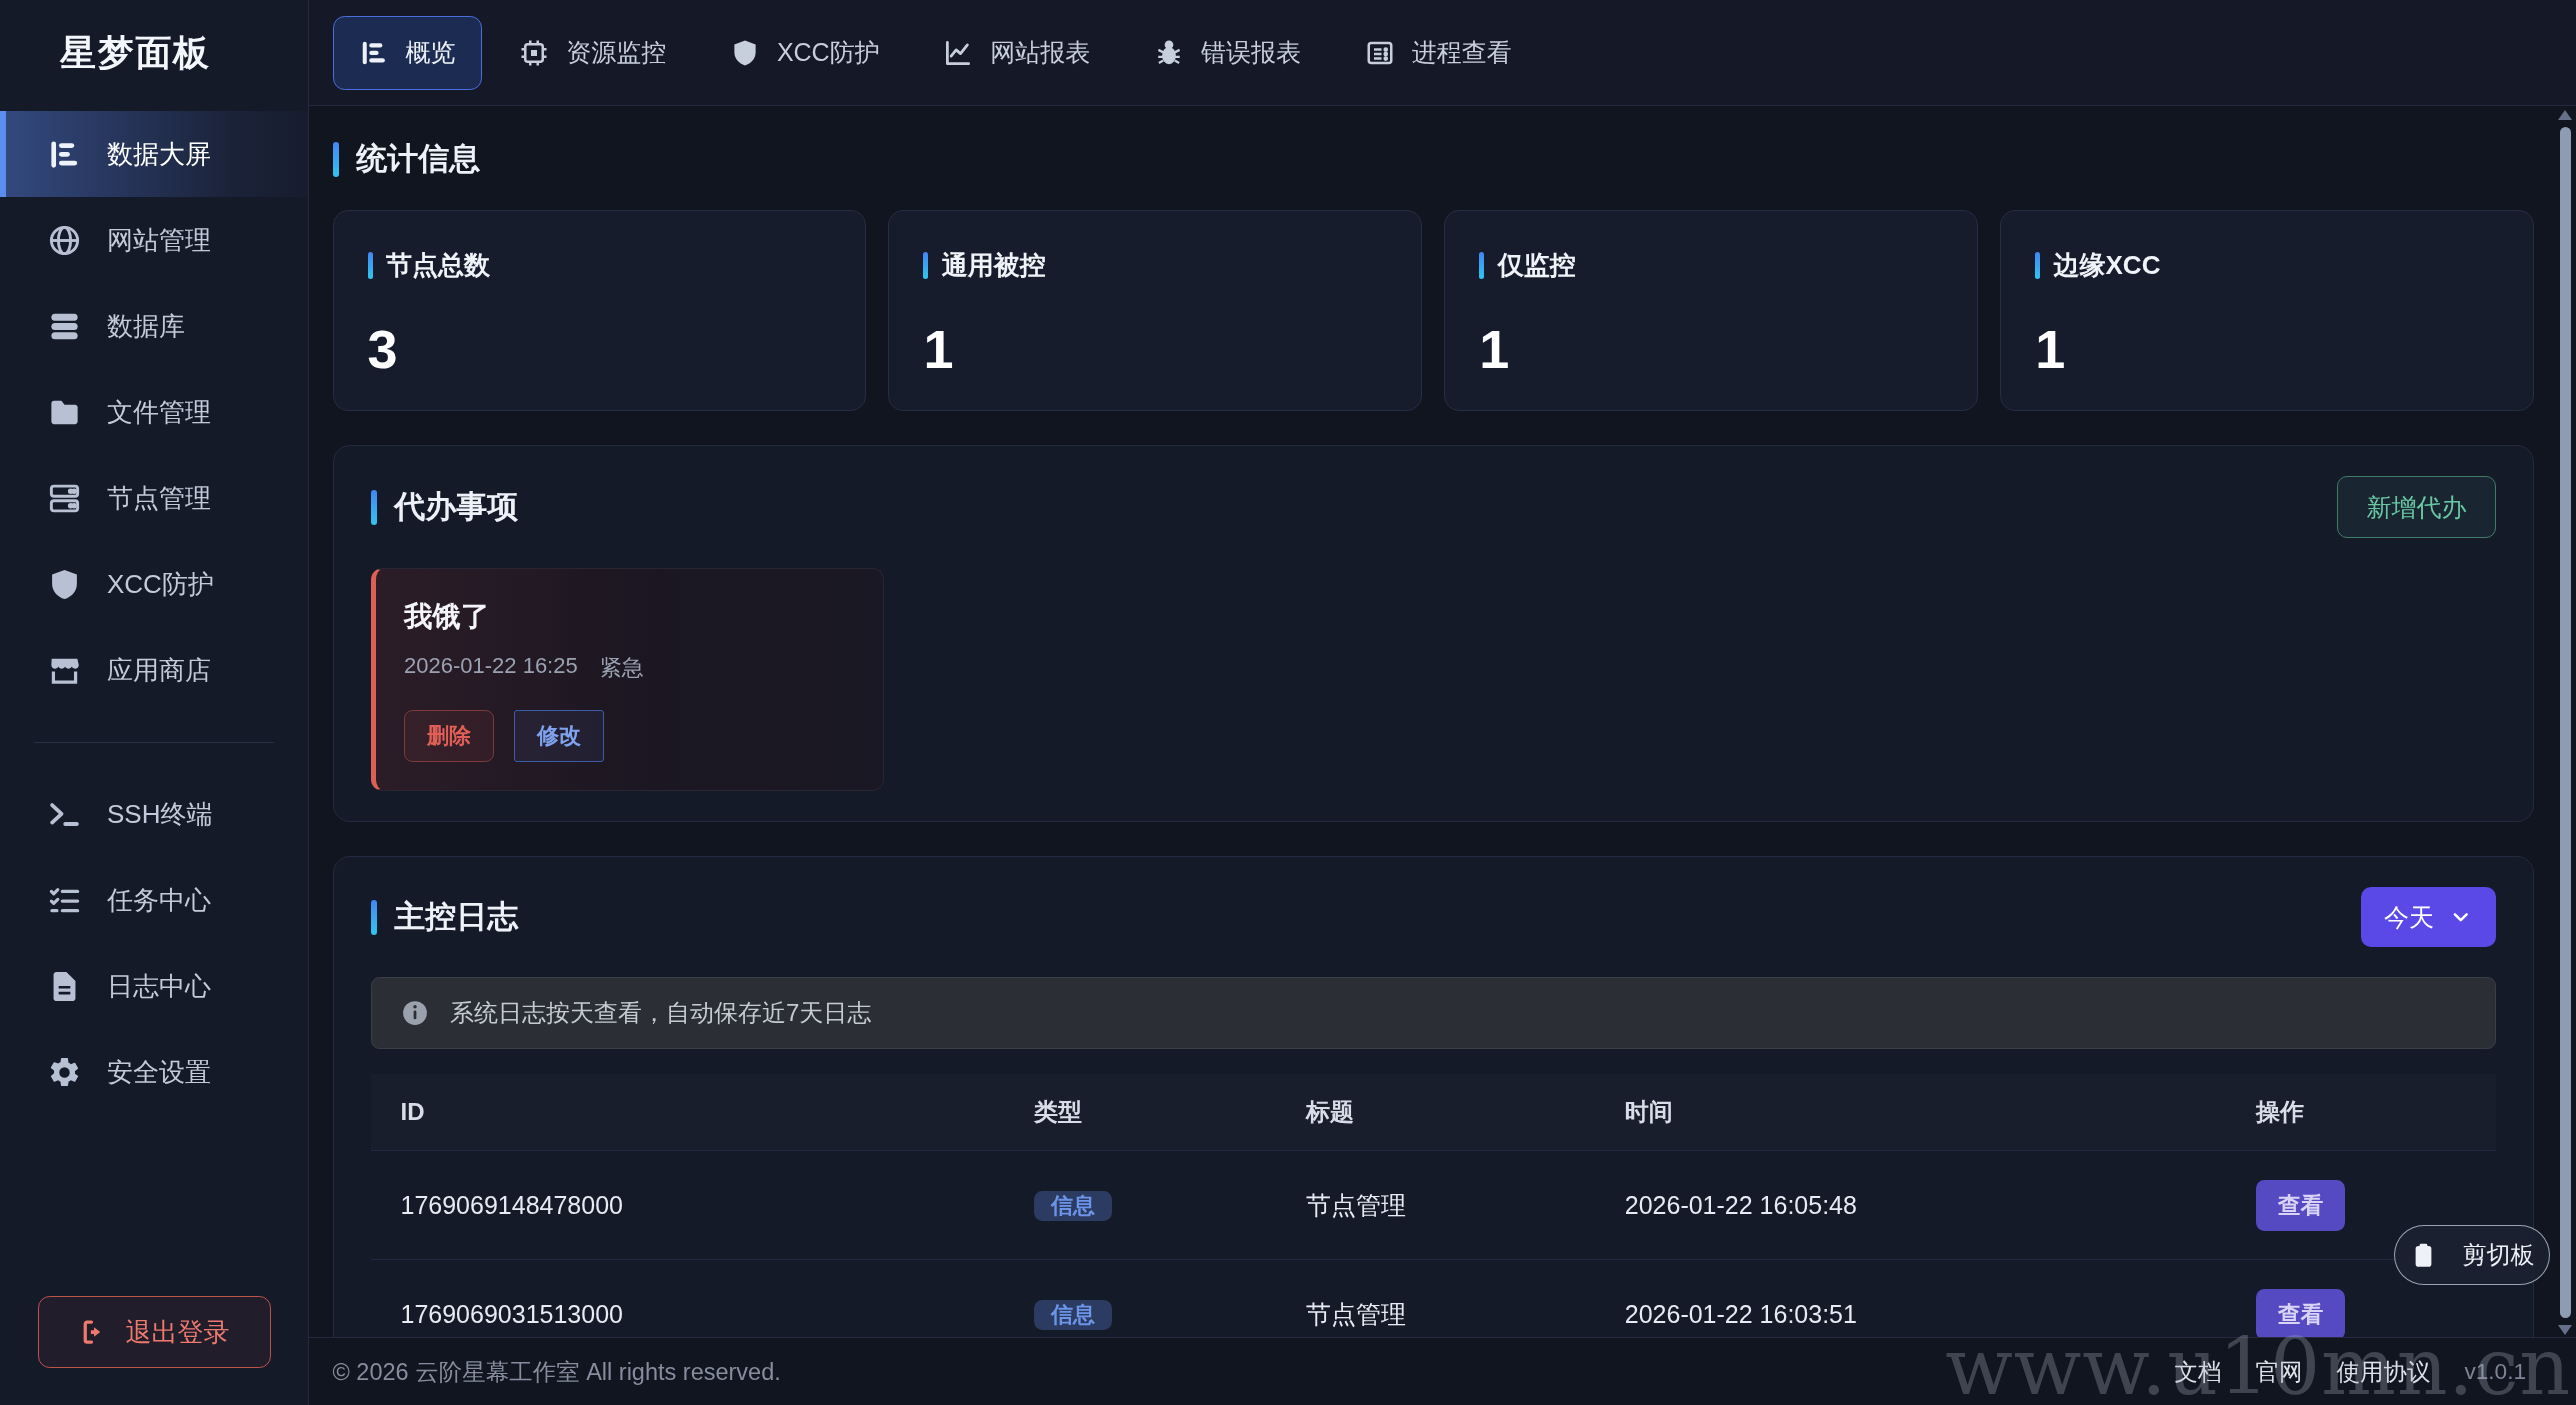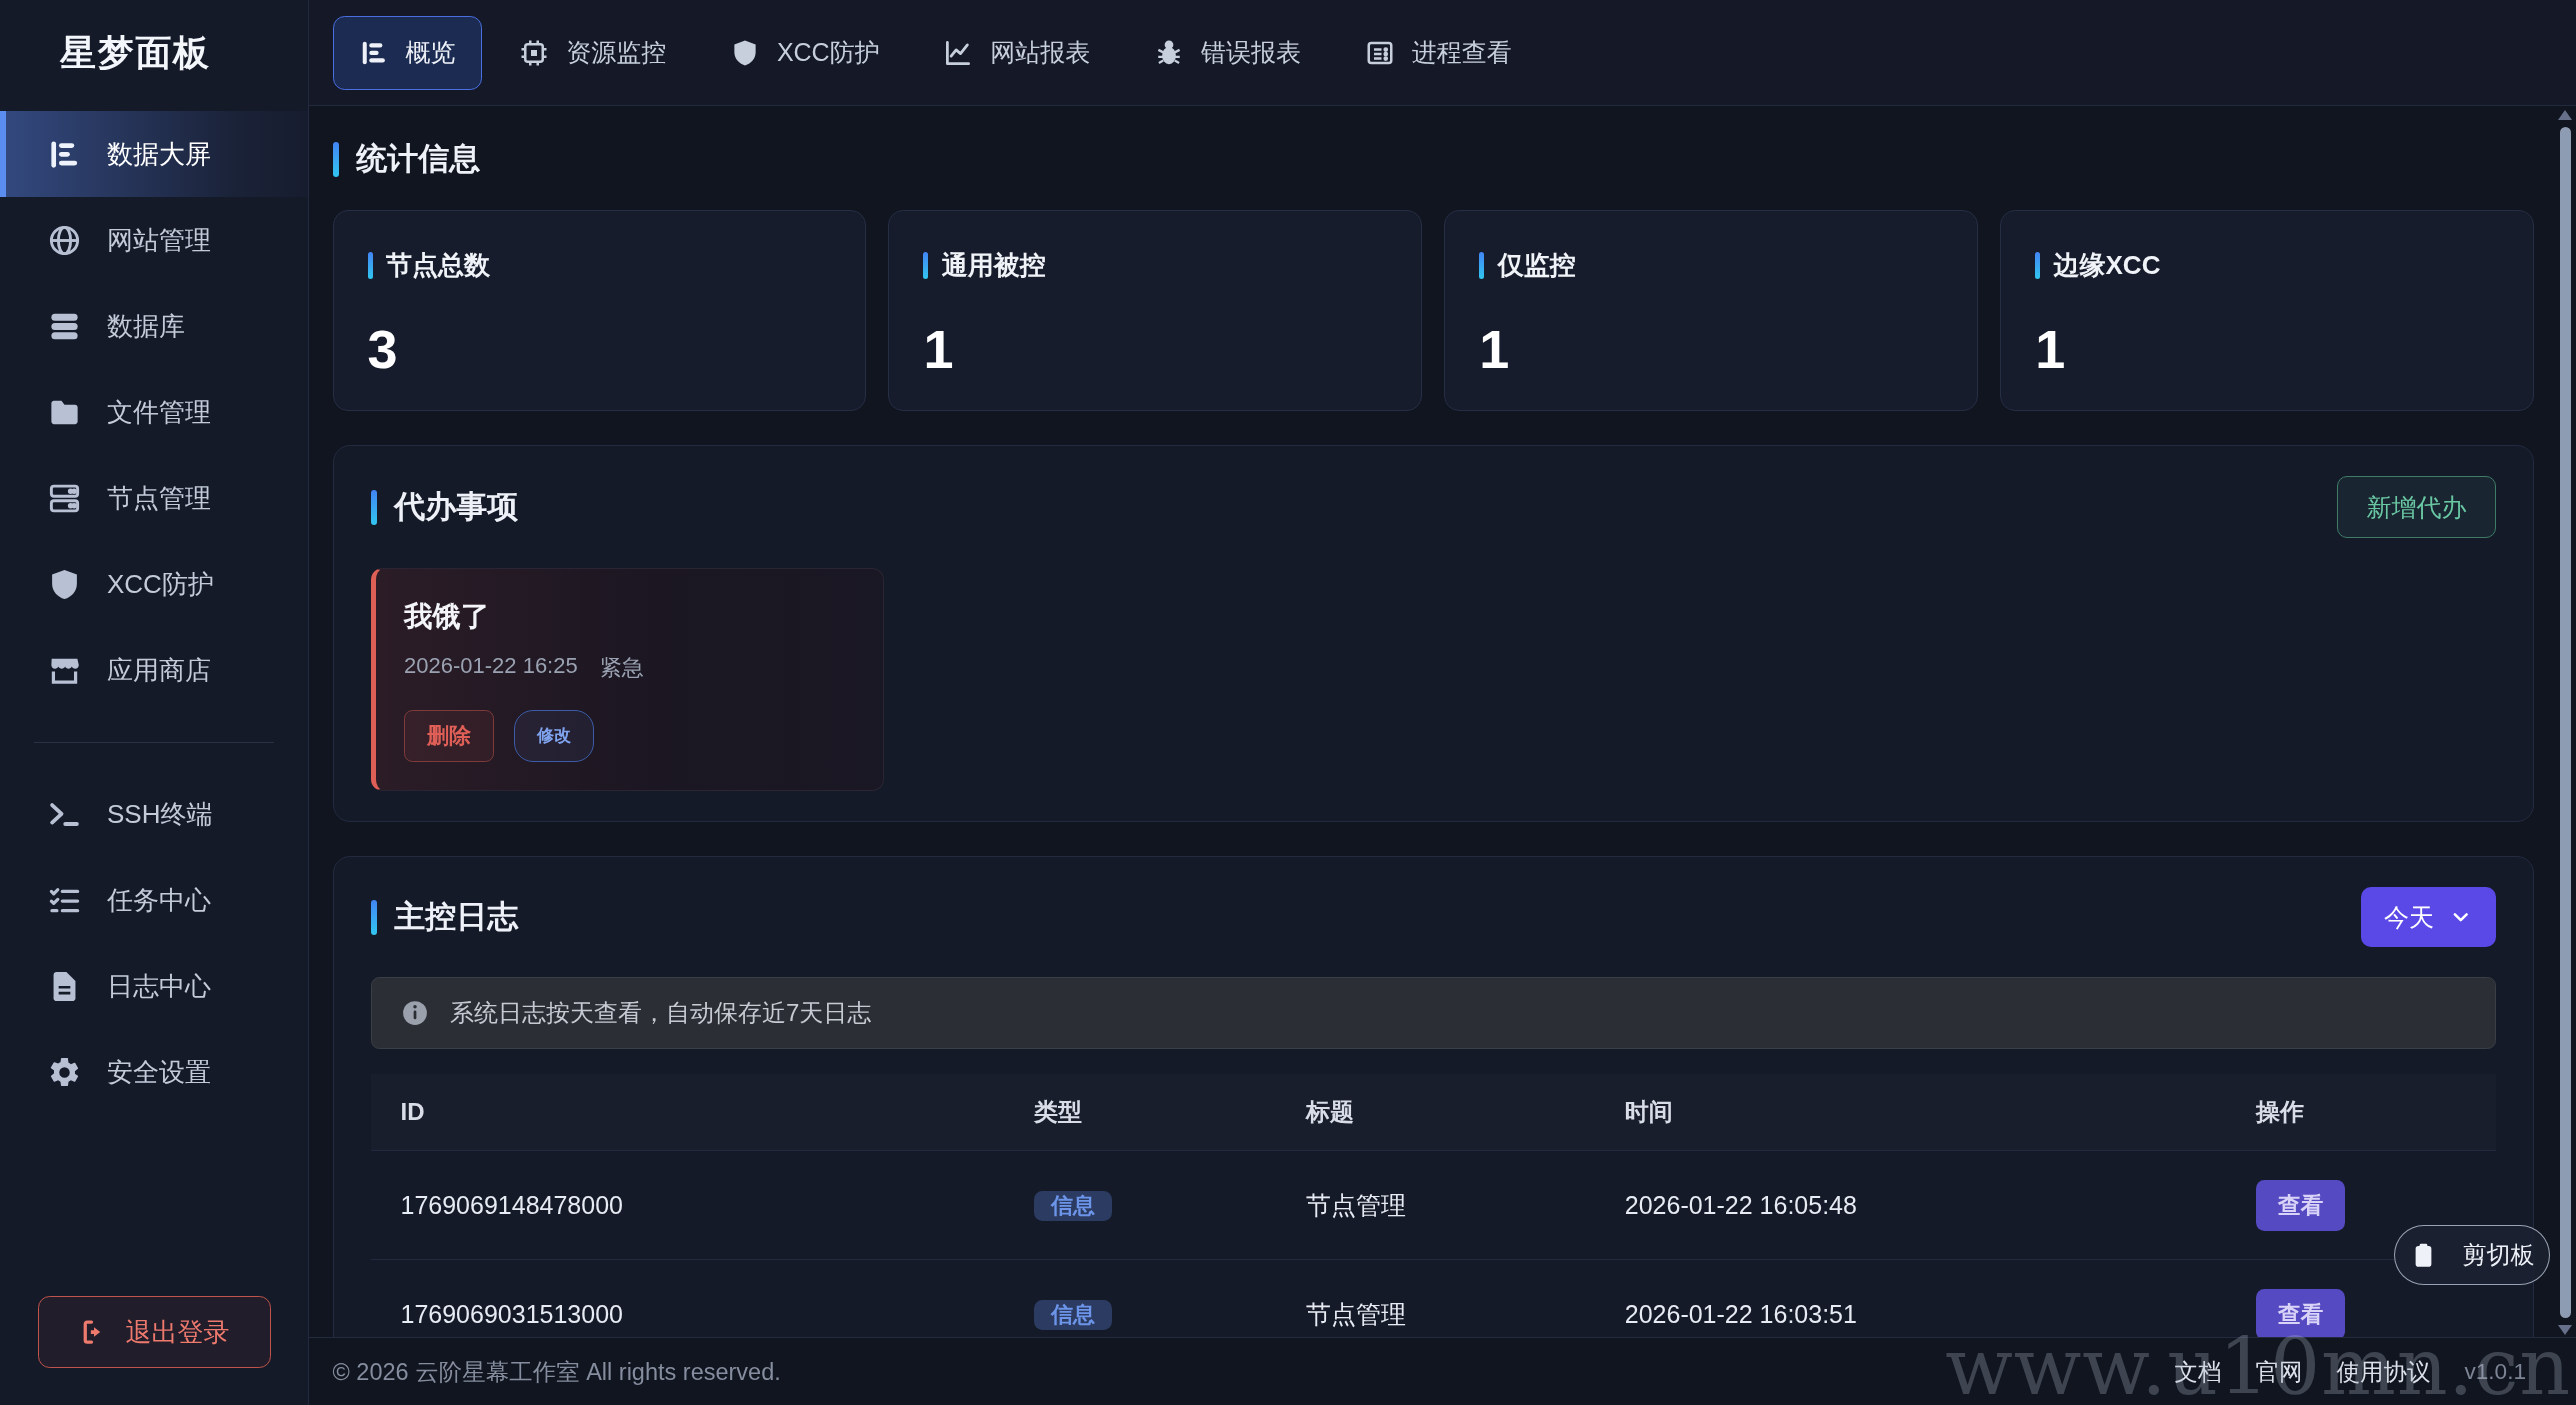--- a/index.html
+++ b/index.html
@@ -43,21 +43,21 @@
   .panel { background:#151a29; border:1.7px solid #242b40; border-radius:17px; margin-top:34px; padding:30px 37px; }
   .panel-head { display:flex; align-items:center; justify-content:space-between; }
   .panel-title { display:flex; align-items:center; gap:17px; font-size:31px; font-weight:bold; color:#eef1f7; }
   .add-btn { height:62px; padding:0 28.5px; display:flex; align-items:center; border-radius:10px; border:1.7px solid #3e7c66; background:rgba(80,180,140,0.08); color:#69c8a3; font-size:25px; cursor:pointer; }
 
   .todo-card { margin-top:30px; width:513px; border:1.7px solid #2b2533; border-left:5.9px solid #de5f55; border-radius:11.7px; padding:28.5px; background:linear-gradient(90deg, rgba(222,95,85,0.10), rgba(222,95,85,0.02) 55%, rgba(255,255,255,0.01)), #171521; }
   .todo-title { font-size:28.5px; font-weight:bold; color:#f3f5f9; }
   .todo-meta { margin-top:17px; display:flex; gap:22px; font-size:22px; color:#9aa2b2; }
   .todo-actions { margin-top:27px; display:flex; gap:20px; }
   .btn-del { padding:10px 22px; font-size:22px; font-weight:bold; color:#e06058; border:1.7px solid #7e3b3a; background:rgba(220,90,80,0.08); border-radius:8.4px; cursor:pointer; }
-  .btn-edit { padding:10px 22px; font-size:17px; font-weight:bold; color:#7fa3ef; border:1.7px solid #3c5ca8; background:rgba(90,130,230,0.08); border-radius:19px; cursor:pointer;font-family:Liberation Serif, serif; }
+  .btn-edit { padding:10px 22px; font-size:22px; font-weight:bold; color:#7fa3ef; border:1.7px solid #3c5ca8; background:rgba(90,130,230,0.08); border-radius:3px; cursor:pointer;font-family:Liberation Serif, serif; }
 
   .today-btn { height:60px; padding:0 23.5px; display:flex; align-items:center; gap:15px; background:#5a49e6; color:#ffffff; font-size:25px; border:none; border-radius:10px; cursor:pointer; }
   .today-btn .ic { width:23.5px; height:23.5px; }
 
   .notice { margin-top:30px; height:72px; display:flex; align-items:center; gap:20px; padding:0 28.5px; background:#2b2e34; border:0.8px solid #3a3e45; border-radius:8.4px; color:#c6cad2; font-size:24px; }
   .notice .ic { width:30px; height:30px; flex:0 0 30px; }
 
   table.log-table { width:100%; margin-top:25px; border-collapse:collapse; table-layout:fixed; }
   .log-table th { text-align:left; font-size:24px; font-weight:bold; color:#d8dde8; padding:22px 0 22px 30px; background:rgba(255,255,255,0.02); }
   .log-table td { font-size:25px; color:#e7ebf3; padding:28.5px 0 28.5px 30px; border-top:1.7px solid #222941; }

